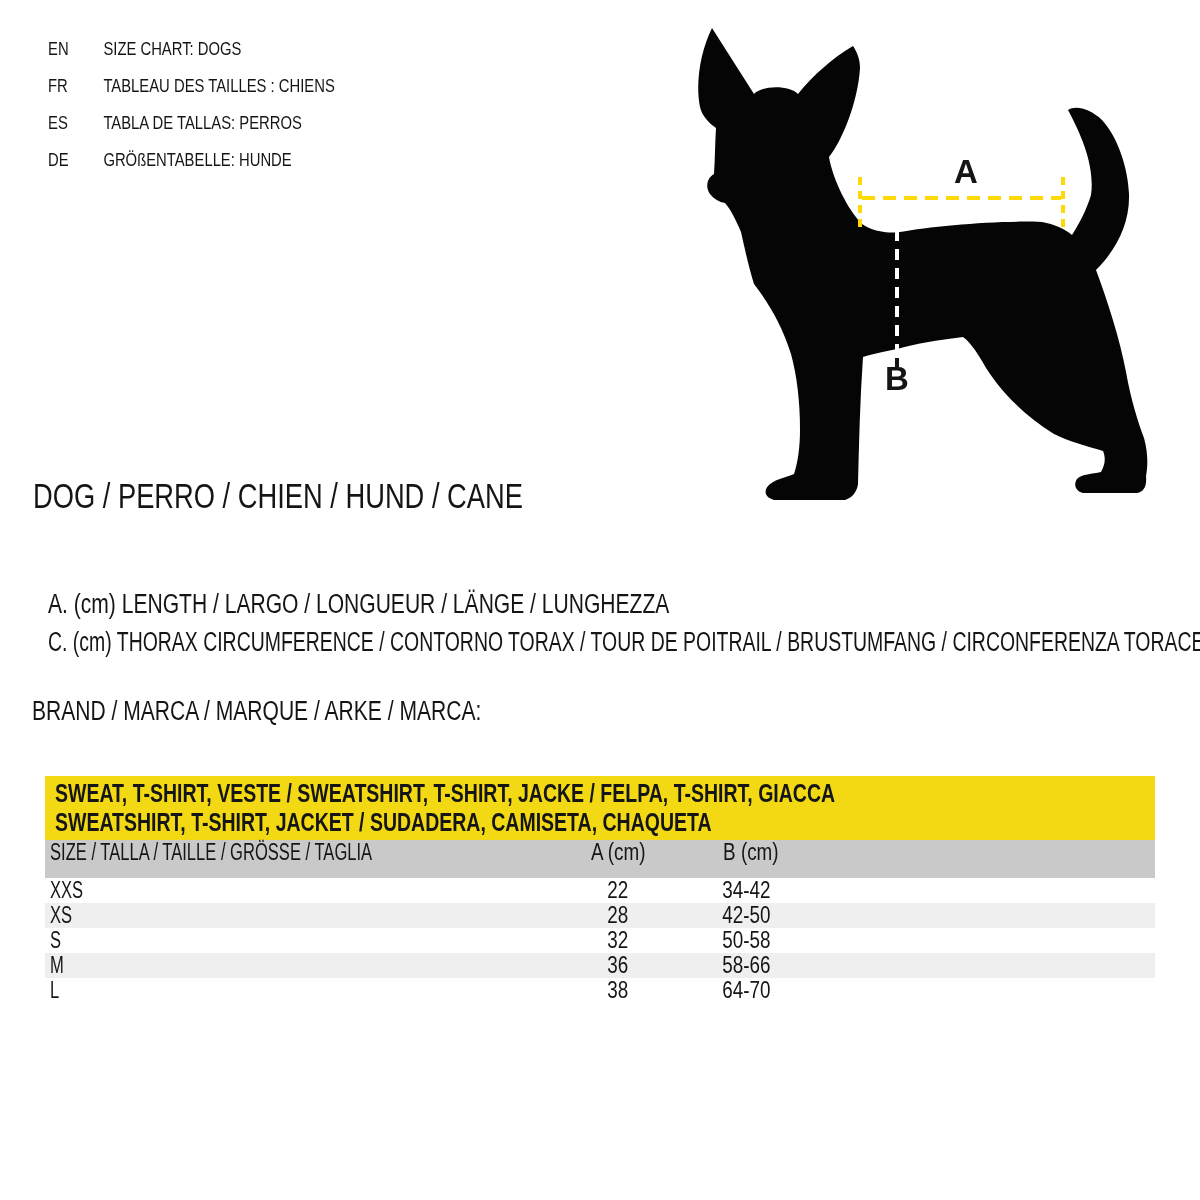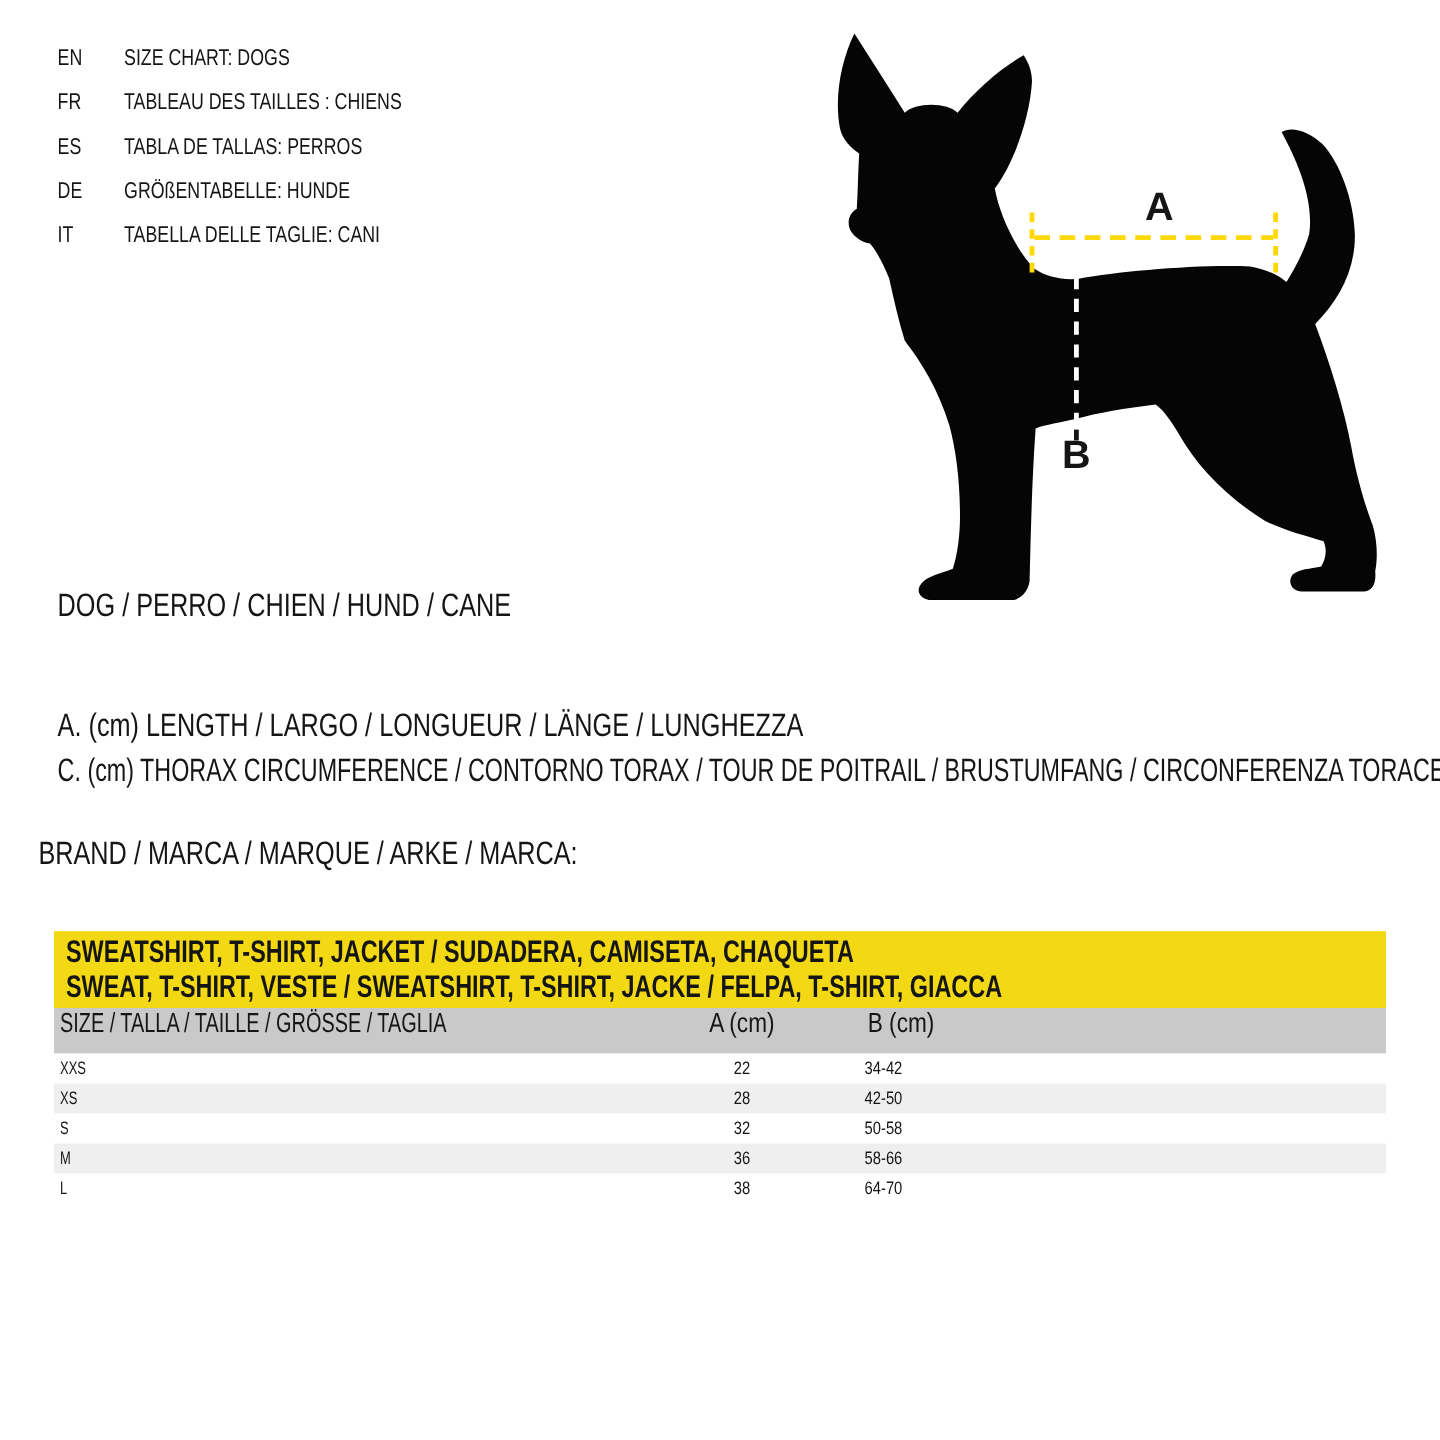--- a/index.html
+++ b/index.html
@@ -27,52 +27,51 @@
   
   .dog-figure { left:670px; top:10px; width:500px; height:500px; }
   .dog-figure svg { display:block; }
   .dog { fill: var(--silhouette, #050505); }
   .yd { stroke: var(--measure-yellow, #fed905); stroke-width:4; stroke-dasharray:13 8; fill:none; }
   .yd.tick { stroke-dasharray:8 6; }
   .wd { stroke: var(--measure-white, #ffffff); stroke-width:4; stroke-dasharray:11 8; fill:none; }
   .bd { stroke: var(--ink, #151515); stroke-width:4; stroke-dasharray:9 8; fill:none; }
   .lbl { font-size:33px; font-weight:bold; fill: var(--ink, #151515); text-anchor:middle; }
 
-  .dog-caption { left:48px; top:476px; font-size:27px;margin-top:13px; }
+  .dog-caption { left:33px; top:476px; font-size:35px; }
 
   .measure-a { left:48px; top:589px; font-size:27px; }
   .measure-c { left:48px; top:627px; font-size:27px; }
   .brand-line { left:32px; top:696px; font-size:27px; }
 
   
   .size-table { left:45px; top:776px; width:1110px; }
   .banner {
     background: var(--band-yellow, #f3d914);
     height:61px; padding:3px 0 0 10px;
   }
   .banner-line { height:29px; line-height:29px; font-size:26px; }
   .thead {
     position:relative; height:38px; line-height:24px;
     background: var(--header-gray, #c9c9c9); font-size:23px;
   }
-  .trow { position:relative; height:25px; line-height:25px; font-size:15px; background: var(--row-white, #ffffff); }
+  .trow { position:relative; height:25px; line-height:25px; font-size:23px; background: var(--row-white, #ffffff); }
   .trow.alt { background: var(--row-alt-gray, #efefef); }
   .c1 { position:absolute; left:5px; top:0; }
   .c2 { position:absolute; left:488px; width:170px; top:0; text-align:center; }
   .c3 { position:absolute; left:672px; width:170px; top:0; text-align:left; }
 </style>
 </head>
 <body>
 
 <div class="abs lang-block">
   <div class="lang-row"><span class="cn"><span class="lang-code">EN</span><span>SIZE CHART: DOGS</span></span></div>
   <div class="lang-row"><span class="cn"><span class="lang-code">FR</span><span>TABLEAU DES TAILLES : CHIENS</span></span></div>
   <div class="lang-row"><span class="cn"><span class="lang-code">ES</span><span>TABLA DE TALLAS: PERROS</span></span></div>
   <div class="lang-row"><span class="cn"><span class="lang-code">DE</span><span>GRÖßENTABELLE: HUNDE</span></span></div>
-  <div class="lang-row"><span class="cn"><span class="lang-code">IT</span><span>TABELLA DELLE TAGLIE: CANI</span></span></div>
 </div>
 
 <div class="abs dog-figure">
   <svg viewBox="0 0 500 500" width="500" height="500">
     <path class="dog" d="
       M 42,18
       C 56,40 70,62 84,84
       C 92,75 120,75 128,84
       C 142,66 164,47 183,36
       C 187,42 190,49 190,58
@@ -127,22 +126,22 @@
 
 <div class="abs dog-caption"><span class="cn">DOG / PERRO / CHIEN / HUND / CANE</span></div>
 
 <div class="abs measure-a"><span class="cn">A. (cm) LENGTH / LARGO / LONGUEUR / LÄNGE / LUNGHEZZA</span></div>
 <div class="abs measure-c"><span class="cn72">C. (cm) THORAX CIRCUMFERENCE / CONTORNO TORAX / TOUR DE POITRAIL / BRUSTUMFANG / CIRCONFERENZA TORACE</span></div>
 
 <div class="abs brand-line"><span class="cn">BRAND / MARCA / MARQUE / ARKE / MARCA:</span></div>
 
 <div class="abs size-table">
   <div class="banner">
+    <div class="banner-line"><span class="cn75 b">SWEAT, T-SHIRT, VESTE / SWEATSHIRT, T-SHIRT, JACKE / FELPA, T-SHIRT, GIACCA</span></div>
     <div class="banner-line"><span class="cn75 b">SWEATSHIRT, T-SHIRT, JACKET / SUDADERA, CAMISETA, CHAQUETA</span></div>
-    <div class="banner-line"><span class="cn75 b">SWEAT, T-SHIRT, VESTE / SWEATSHIRT, T-SHIRT, JACKE / FELPA, T-SHIRT, GIACCA</span></div>
   </div>
   <div class="thead">
     <span class="c1"><span class="cn72">SIZE / TALLA / TAILLE / GRÖSSE / TAGLIA</span></span>
     <span class="c2"><span class="cnc">A (cm)</span></span>
     <span class="c3"><span class="cnc">B (cm)</span></span>
   </div>
   <div class="trow">
     <span class="c1"><span class="cn72">XXS</span></span>
     <span class="c2"><span class="cnc">22</span></span>
     <span class="c3"><span class="cnc">34-42</span></span>

